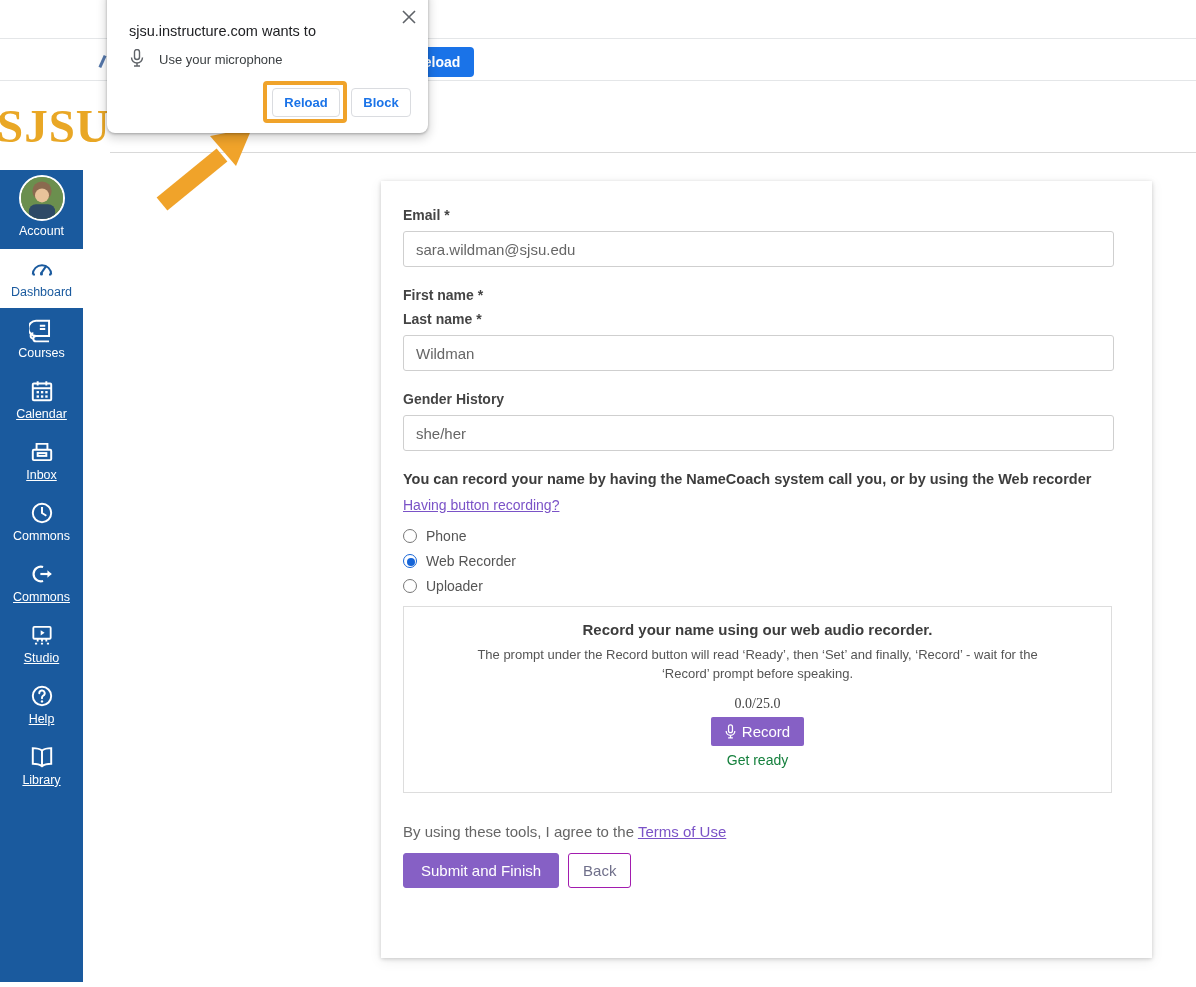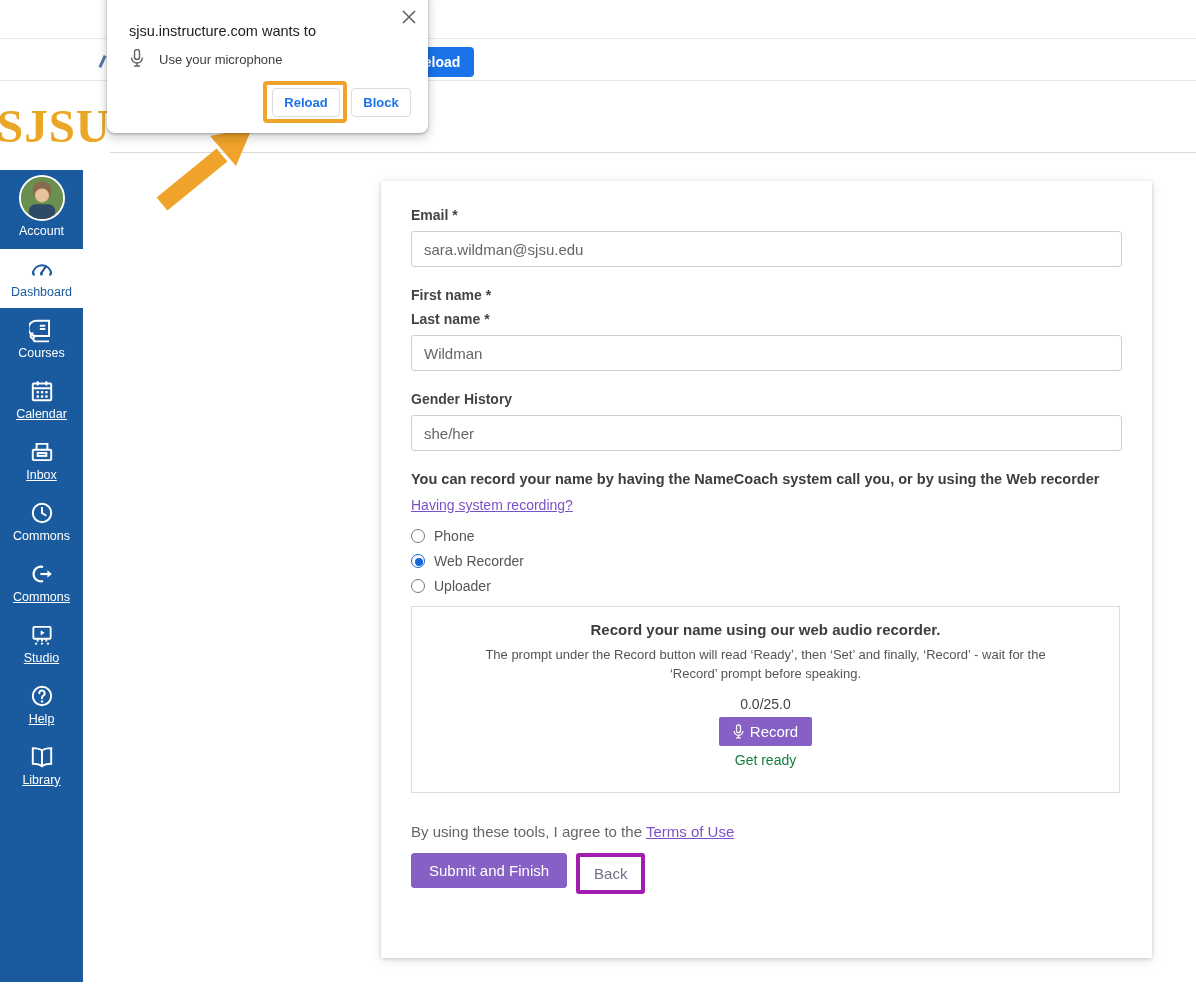--- a/index.html
+++ b/index.html
@@ -73,21 +73,21 @@
   .avatar {
     width:46px; height:46px; border-radius:50%; border:2px solid #fff;
     overflow:hidden; background:#6b8f4e;
   }
   .account-item { padding-top:5px; }
 
   
   .card {
     position:absolute; left:381px; top:181px; width:771px; height:777px;
     background:#fff; box-shadow:0 1px 4px rgba(0,0,0,.18), 0 3px 12px rgba(0,0,0,.08);
-    padding:26px 30px; overflow:hidden; z-index:3;
+    padding:26px 22px; overflow:hidden; z-index:3;
     color:#555;
   }
   .field-label { font-size:14px; font-weight:700; color:#444; margin-bottom:8px; }
   .text-input {
     width:711px; height:36px; border:1px solid #cfcfcf; border-radius:3px;
     padding:0 12px; font-size:15px; color:#666; margin-bottom:20px;
     font-family:"Liberation Sans",sans-serif; background:#fff; display:block;
   }
   .record-intro { margin-top:20px; font-size:14.5px; font-weight:700; color:#3d3d3d; }
   .trouble-link { display:inline-block; margin-top:10px; font-size:14px; color:#7a52c7; text-decoration:underline; cursor:pointer; }
@@ -103,37 +103,37 @@
     border-radius:50%; background:#1665d8;
   }
   .radio-label { font-size:14px; color:#555; }
 
   .recorder-box {
     margin-top:12px; width:709px; border:1px solid #ddd; background:#fff;
     text-align:center; padding:14px 20px 24px;
   }
   .recorder-title { font-size:15px; font-weight:700; color:#3d3d3d; }
   .recorder-instructions { margin:8px auto 0; max-width:580px; font-size:13px; color:#555; line-height:1.45; }
-  .recorder-timer { margin-top:12px; font-size:14px; color:#444; }
+  .recorder-timer { margin-top:12px; font-size:14px; color:#444;font-family:Liberation Serif, serif; }
   .record-btn {
     margin-top:5px; background:#8660c5; color:#fff; border:none; border-radius:2px;
     font-size:15px; padding:6px 14px; display:inline-flex; align-items:center; gap:6px;
     font-family:"Liberation Sans",sans-serif; cursor:pointer;
   }
   .recorder-status { margin-top:6px; font-size:14px; color:#15803d; }
 
   .agreement { margin-top:30px; font-size:15px; color:#666; }
   .terms-link { color:#7a52c7; text-decoration:underline; cursor:pointer; }
   .actions { margin-top:13px; display:flex; align-items:flex-start; }
   .submit-btn {
     background:#8660c5; color:#fff; border:1px solid #8660c5; border-radius:3px;
     font-size:15px; padding:8px 17px; font-family:"Liberation Sans",sans-serif; cursor:pointer;
   }
   .back-btn {
-    margin-left:9px; background:#fff; color:#6f6f8a; border:4px solid #a21caf;
+    margin-left:9px; background:#fff; color:#6f6f8a; border:1px solid #a21caf;
     border-radius:3px; font-size:15px; padding:8px 14px;
     font-family:"Liberation Sans",sans-serif; cursor:pointer;
   }
 </style>
 </head>
 <body>
 
 <div class="screen">
 
   <div class="hline line1"></div>
@@ -283,21 +283,21 @@
 
     <div class="field-label">First name *</div>
 
     <div class="field-label">Last name *</div>
     <input class="text-input" type="text" value="Wildman" style="">
 
     <div class="field-label">Gender History</div>
     <input class="text-input" type="text" value="she/her" style="">
 
     <div class="record-intro">You can record your name by having the NameCoach system call you, or by using the Web recorder</div>
-    <a class="trouble-link">Having system recording?</a>
+    <a class="trouble-link">Having button recording?</a>
 
     <div class="radio-group">
       <div class="radio-row">
         <span class="radio-circle"></span>
         <span class="radio-label">Phone</span>
       </div>
       <div class="radio-row checked">
         <span class="radio-circle"></span>
         <span class="radio-label">Web Recorder</span>
       </div>

